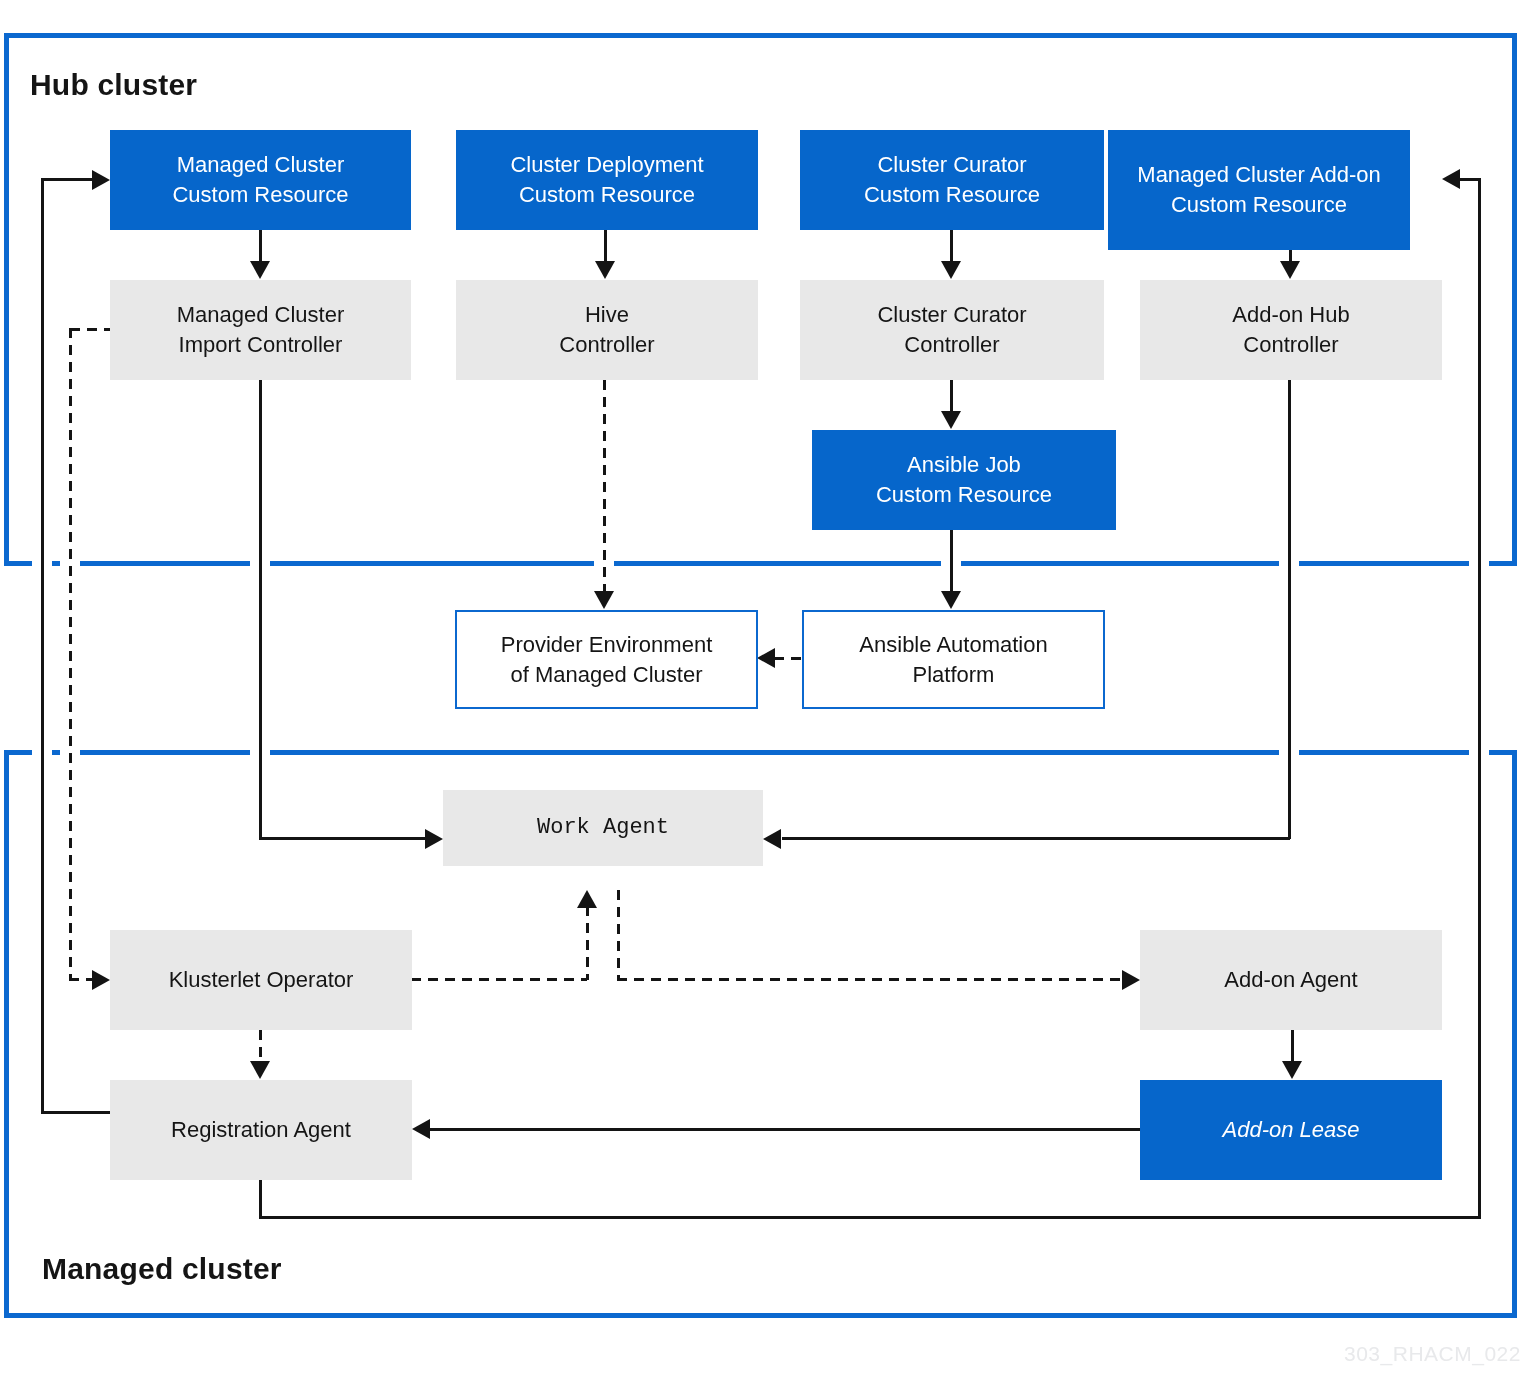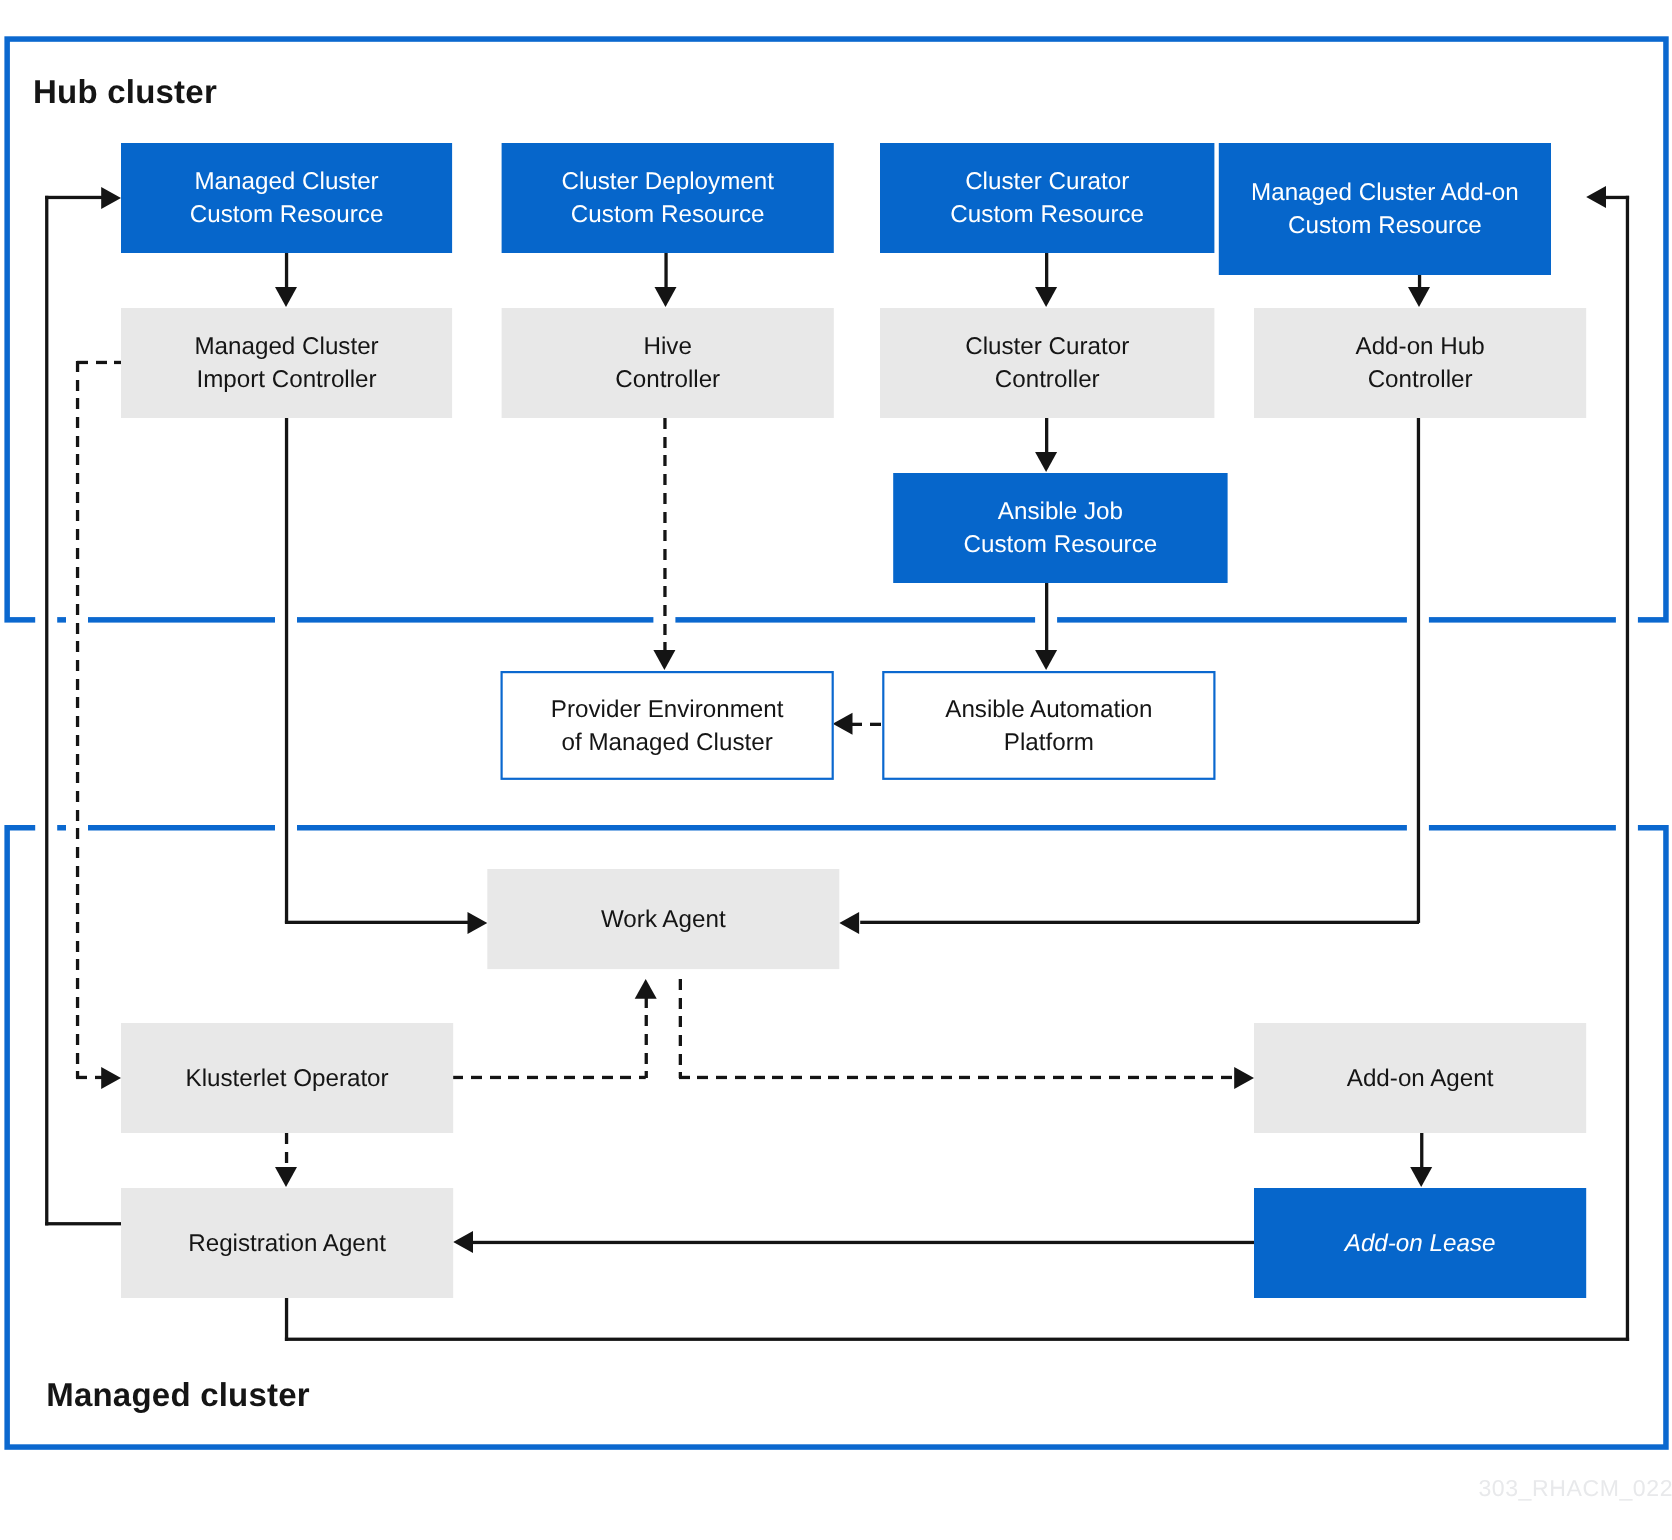--- a/index.html
+++ b/index.html
@@ -135,21 +135,21 @@
 Controller</div>
 
   <div class="node blue" style="left:800px;top:430px;width:304px;height:100px;margin-left:12px;">Ansible Job
 Custom Resource</div>
 
   <div class="node outline" style="left:455px;top:610px;width:303px;height:99px;">Provider Environment
 of Managed Cluster</div>
   <div class="node outline" style="left:802px;top:610px;width:303px;height:99px;">Ansible Automation
 Platform</div>
 
-  <div class="node gray" style="left:443px;top:790px;width:320px;height:91px;">Work Agent</div>
+  <div class="node gray" style="left:443px;top:790px;width:320px;height:76px;font-family:Liberation Mono, monospace;">Work Agent</div>
   <div class="node gray" style="left:110px;top:930px;width:302px;height:100px;">Klusterlet Operator</div>
   <div class="node gray" style="left:1140px;top:930px;width:302px;height:100px;">Add-on Agent</div>
   <div class="node gray" style="left:110px;top:1080px;width:302px;height:100px;">Registration Agent</div>
   <div class="node blue" style="left:1140px;top:1080px;width:302px;height:100px;font-style:italic;">Add-on Lease</div>
 
   <div class="cluster-title" style="left:30px;top:68px;">Hub cluster</div>
   <div class="cluster-title" style="left:42px;top:1252px;">Managed cluster</div>
 
   <div class="watermark" style="left:1344px;top:1342px;">303_RHACM_0223</div>
 

